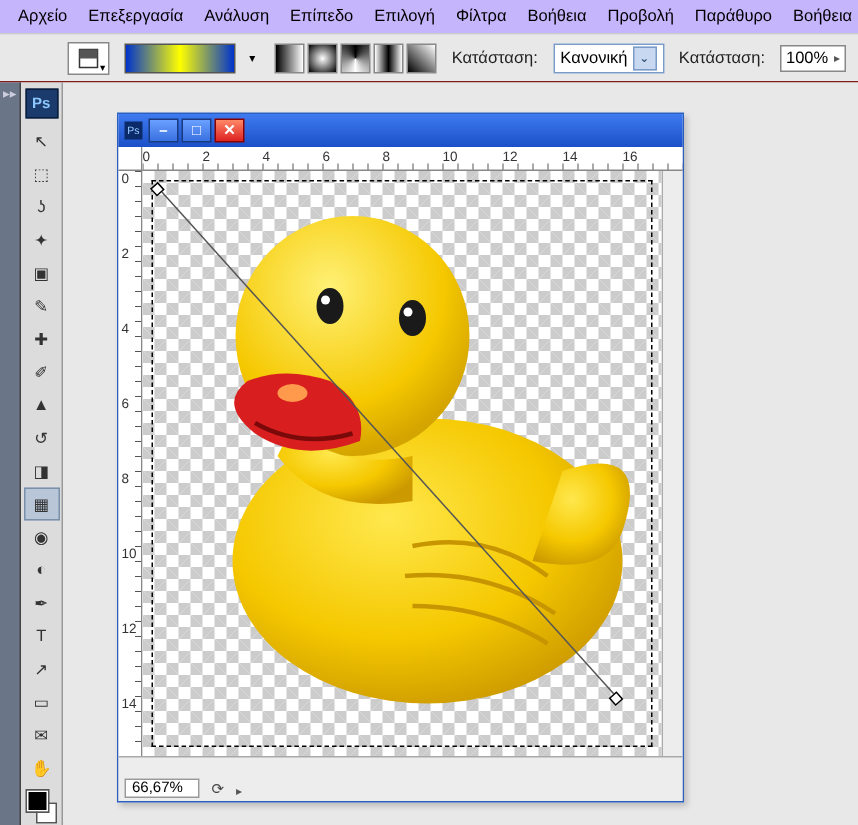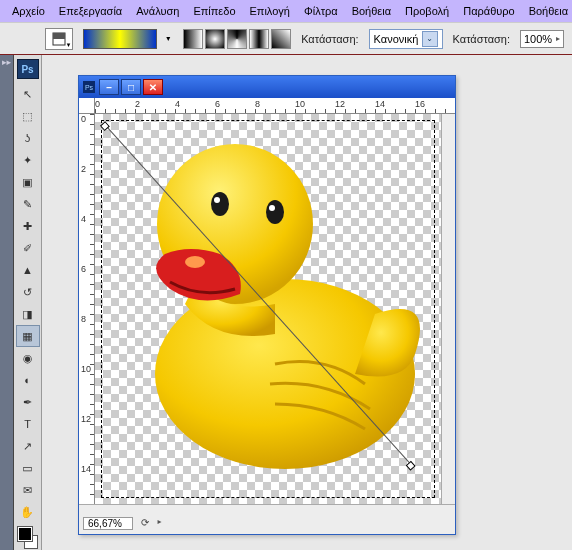--- a/index.html
+++ b/index.html
@@ -63,21 +63,21 @@
   background-size: 16px 16px;
   background-position: 0 0,0 8px,8px -8px,-8px 0;
 }
 .selection { position: absolute; inset: 6px; border: 1px dashed #000; }
 .grad-line { position: absolute; top: 10px; left: 10px; width: 460px; height: 1px; background: #555; transform-origin: top left; transform: rotate(48deg); }
 .grad-line::before { content: ""; position: absolute; left: -2px; top: -2px; width: 5px; height: 5px; background: #fff; border: 1px solid #000; }
 .grad-line::after { content: ""; position: absolute; right: -2px; top: -2px; width: 5px; height: 5px; background: #fff; border: 1px solid #000; }
 
 .duck { position: absolute; top: 20px; left: 30px; width: 300px; height: 340px; }
 
-.status { height: 30px; background: #ededed; border-top: 1px solid #aaa; display: flex; align-items: flex-start; padding: 12px 4px; gap: 8px; }
+.status { height: 30px; background: #ededed; border-top: 1px solid #aaa; display: flex; align-items: flex-end; padding: 2px 4px; gap: 8px; }
 .zoom { font-size: 10px; background: #fff; border: 1px solid #999; padding: 0 4px; width: 50px; }
 .status .refresh { font-size: 10px; color: #444; }
 .status .arrow { font-size: 8px; color: #555; }
 
 .scroll-v { width: 14px; background: #ededed; border-left: 1px solid #aaa; display: flex; flex-direction: column; }
 </style>
 </head>
 <body>
 
 <div class="menubar">

